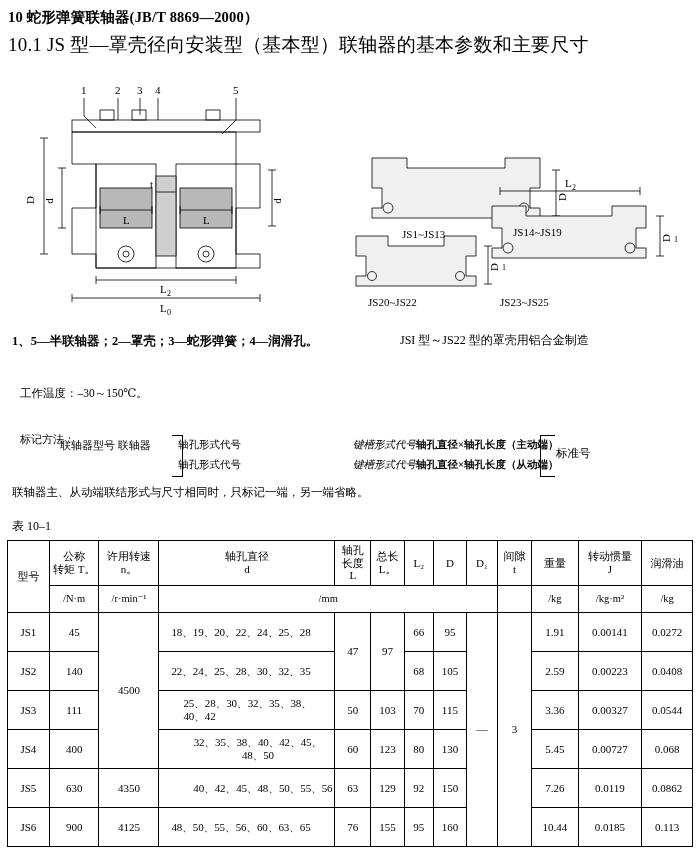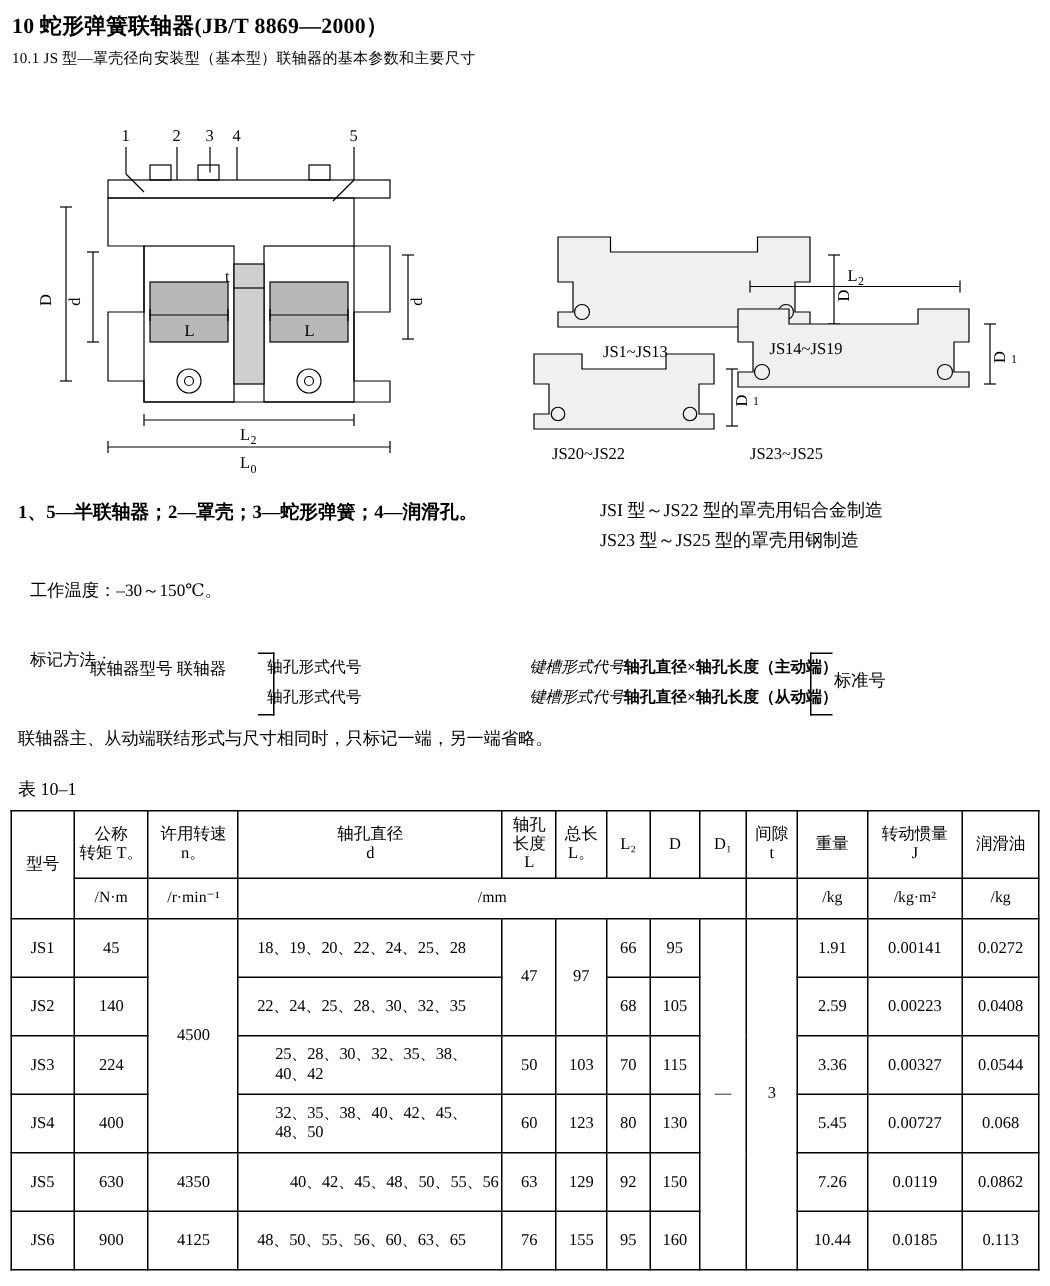--- a/index.html
+++ b/index.html
@@ -25,21 +25,21 @@
     left: 8px;
     top: 8px;
     font-size: 14.5px;
     font-weight: bold;
     letter-spacing: 0.2px;
   }
   .heading-2 {
     position: absolute;
     left: 8px;
     top: 32px;
-    font-size: 10px;
+    font-size: 19px;
     letter-spacing: 0.2px;
   }
   .fig-area {
     position: absolute;
     left: 0;
     top: 58px;
     width: 700px;
     height: 260px;
   }
   .legend-line {
@@ -282,21 +282,20 @@
         <text x="498" y="209" transform="rotate(-90 498 209)" text-anchor="middle">D</text>
         <text x="502" y="212" font-size="8">1</text>
 
         <text x="500" y="248">JS23~JS25</text>
       </g>
     </svg>
   </div>
 
   <div class="legend-line">1、5—半联轴器；2—罩壳；3—蛇形弹簧；4—润滑孔。</div>
   <div class="note-right-1">JSI 型～JS22 型的罩壳用铝合金制造</div>
-  <div class="note-right-2">JS23 型～JS25 型的罩壳用钢制造</div>
 
   <div class="temp-line">工作温度：–30～150℃。</div>
   <div class="mark-title">标记方法：</div>
 
   <div class="mark-block">
     <div class="mark-row">
       <span class="mark-left">联轴器型号  联轴器</span>
       <span class="mark-cell-a">轴孔形式代号</span>
       <span class="mark-cell-b">键槽形式代号</span>
       <span class="mark-cell-c">轴孔直径×轴孔长度（主动端）</span>
@@ -387,34 +386,34 @@
         <td>140</td>
         <td style="text-align:left;padding-left:12px" class="cell-tight">22、24、25、28、30、32、35</td>
         <td>68</td>
         <td>105</td>
         <td>2.59</td>
         <td>0.00223</td>
         <td>0.0408</td>
       </tr>
       <tr class="body-row">
         <td>JS3</td>
-        <td>224</td>
+        <td>111</td>
         <td style="text-align:left;padding-left:24px" class="cell-tight">25、28、30、32、35、38、40、42</td>
         <td>50</td>
         <td>103</td>
         <td>70</td>
         <td>115</td>
         <td>3.36</td>
         <td>0.00327</td>
         <td>0.0544</td>
       </tr>
       <tr class="body-row">
         <td>JS4</td>
         <td>400</td>
-        <td style="text-align:left;padding-left:24px" class="cell-tight">32、35、38、40、42、45、48、50</td>
+        <td style="text-align:center;padding-left:24px" class="cell-tight">32、35、38、40、42、45、48、50</td>
         <td>60</td>
         <td>123</td>
         <td>80</td>
         <td>130</td>
         <td>5.45</td>
         <td>0.00727</td>
         <td>0.068</td>
       </tr>
       <tr class="body-row">
         <td>JS5</td>

